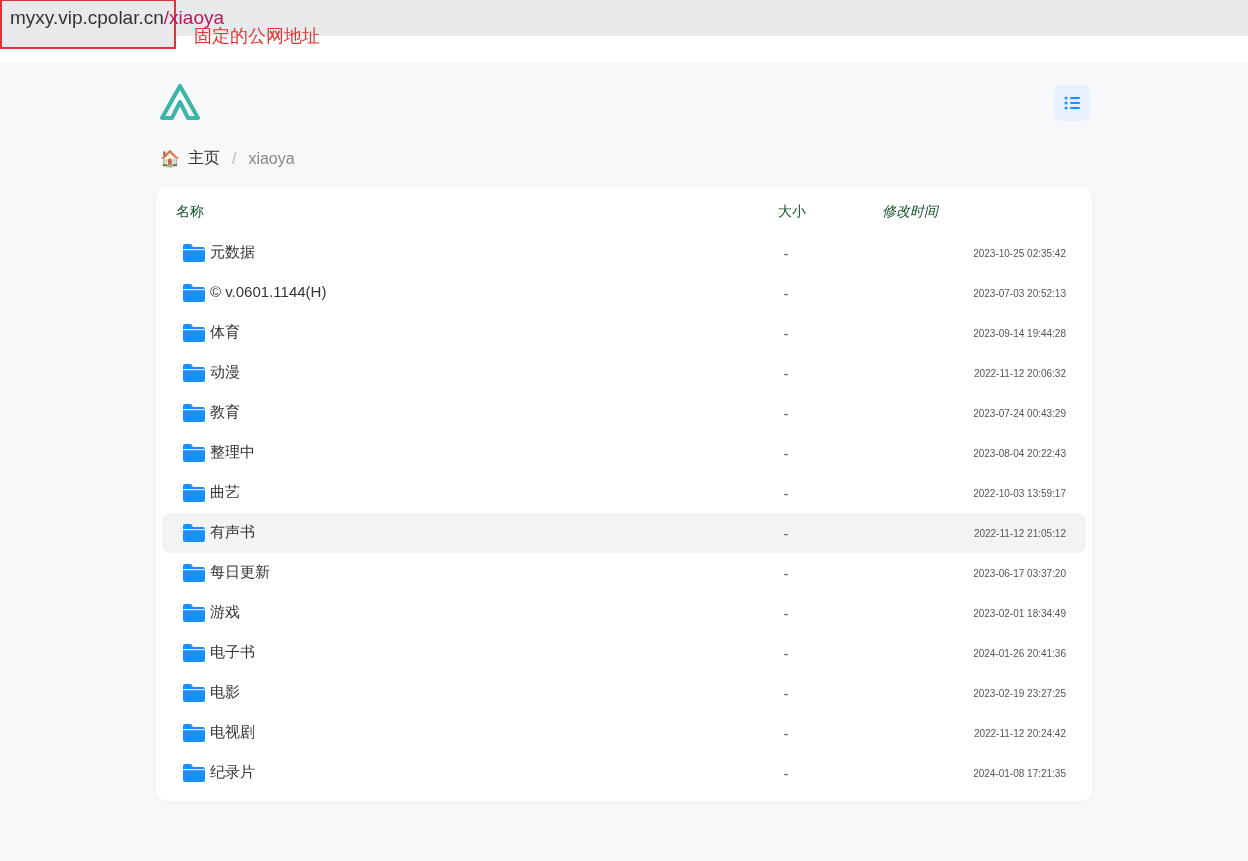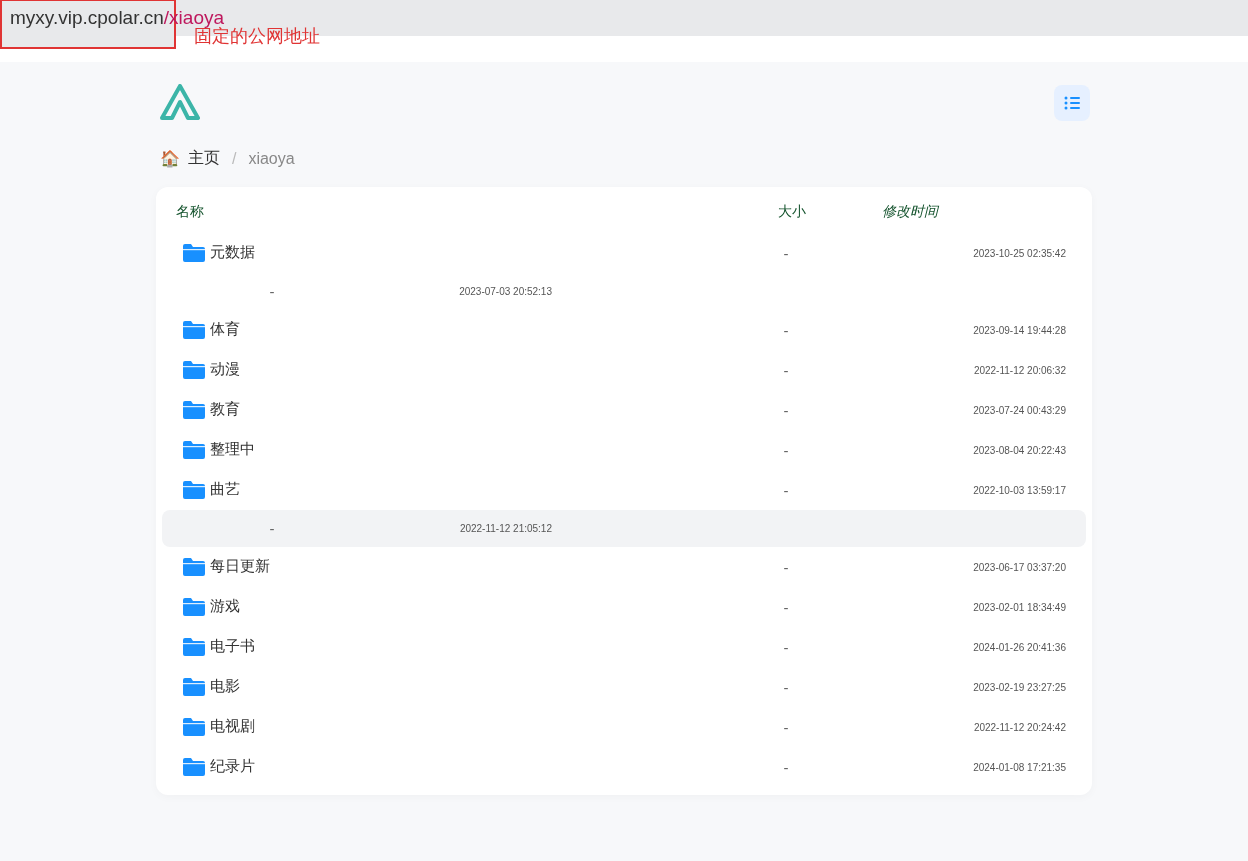--- a/index.html
+++ b/index.html
@@ -178,20 +178,27 @@
       <svg class="folder-icon" viewBox="0 0 24 20">
   <path d="M 1 3 Q 1 1 3 1 L 9 1 L 11 4 L 21 4 Q 23 4 23 6 L 23 17 Q 23 19 21 19 L 3 19 Q 1 19 1 17 Z" fill="#1890ff"></path>
   <rect x="1" y="6" width="22" height="1.2" fill="#ffffff" opacity="0.85"></rect>
 </svg>
       <span>元数据</span>
     </div>
     <div class="file-size-cell">-</div>
     <div class="file-date-cell">2023-10-25 02:35:42</div>
   </div>
           <div class="file-row">
+    <div class="file-name-cell">
+      <svg class="folder-icon" viewBox="0 0 24 20">
+  <path d="M 1 3 Q 1 1 3 1 L 9 1 L 11 4 L 21 4 Q 23 4 23 6 L 23 17 Q 23 19 21 19 L 3 19 Q 1 19 1 17 Z" fill="#1890ff"></path>
+  <rect x="1" y="6" width="22" height="1.2" fill="#ffffff" opacity="0.85"></rect>
+</svg>
+      <span>© v.0601.1144(H)</span>
+    </div>
     <div class="file-size-cell">-</div>
     <div class="file-date-cell">2023-07-03 20:52:13</div>
   </div>
           <div class="file-row">
     <div class="file-name-cell">
       <svg class="folder-icon" viewBox="0 0 24 20">
   <path d="M 1 3 Q 1 1 3 1 L 9 1 L 11 4 L 21 4 Q 23 4 23 6 L 23 17 Q 23 19 21 19 L 3 19 Q 1 19 1 17 Z" fill="#1890ff"></path>
   <rect x="1" y="6" width="22" height="1.2" fill="#ffffff" opacity="0.85"></rect>
 </svg>
       <span>体育</span>
@@ -237,20 +244,27 @@
       <svg class="folder-icon" viewBox="0 0 24 20">
   <path d="M 1 3 Q 1 1 3 1 L 9 1 L 11 4 L 21 4 Q 23 4 23 6 L 23 17 Q 23 19 21 19 L 3 19 Q 1 19 1 17 Z" fill="#1890ff"></path>
   <rect x="1" y="6" width="22" height="1.2" fill="#ffffff" opacity="0.85"></rect>
 </svg>
       <span>曲艺</span>
     </div>
     <div class="file-size-cell">-</div>
     <div class="file-date-cell">2022-10-03 13:59:17</div>
   </div>
           <div class="file-row hovered">
+    <div class="file-name-cell">
+      <svg class="folder-icon" viewBox="0 0 24 20">
+  <path d="M 1 3 Q 1 1 3 1 L 9 1 L 11 4 L 21 4 Q 23 4 23 6 L 23 17 Q 23 19 21 19 L 3 19 Q 1 19 1 17 Z" fill="#1890ff"></path>
+  <rect x="1" y="6" width="22" height="1.2" fill="#ffffff" opacity="0.85"></rect>
+</svg>
+      <span>有声书</span>
+    </div>
     <div class="file-size-cell">-</div>
     <div class="file-date-cell">2022-11-12 21:05:12</div>
   </div>
           <div class="file-row">
     <div class="file-name-cell">
       <svg class="folder-icon" viewBox="0 0 24 20">
   <path d="M 1 3 Q 1 1 3 1 L 9 1 L 11 4 L 21 4 Q 23 4 23 6 L 23 17 Q 23 19 21 19 L 3 19 Q 1 19 1 17 Z" fill="#1890ff"></path>
   <rect x="1" y="6" width="22" height="1.2" fill="#ffffff" opacity="0.85"></rect>
 </svg>
       <span>每日更新</span>

